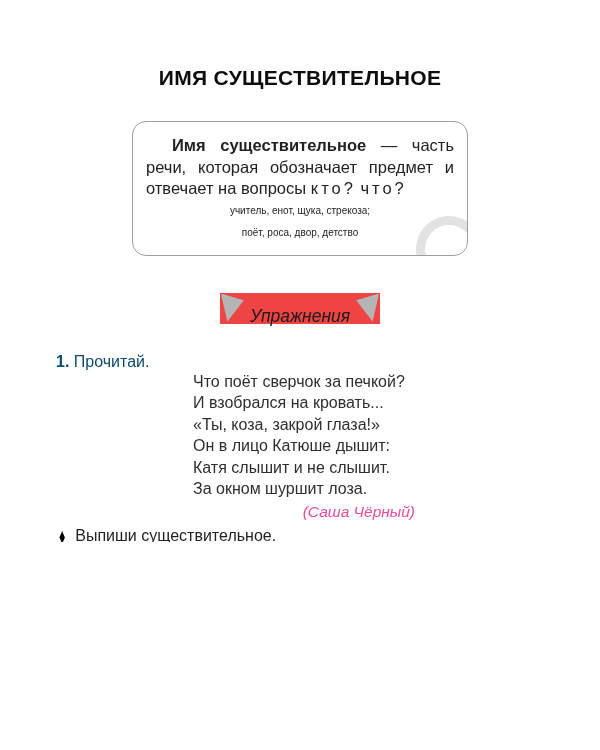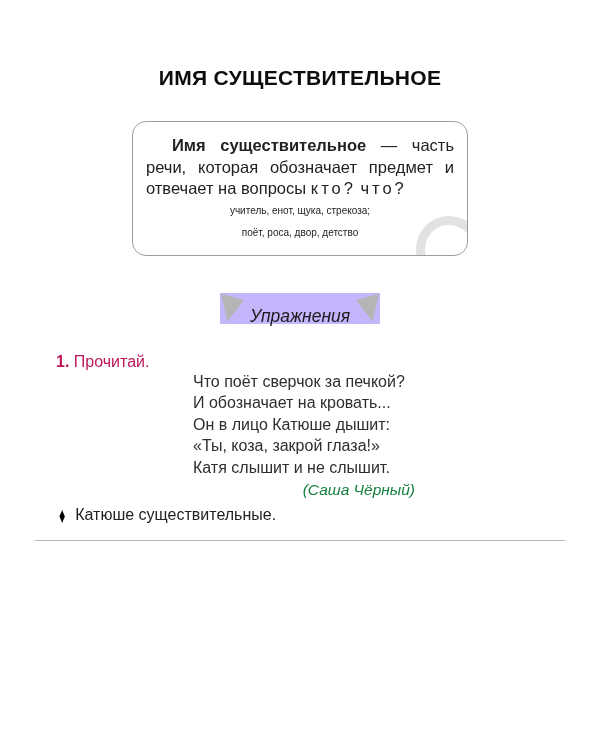--- a/index.html
+++ b/index.html
@@ -39,38 +39,38 @@
   .spaced-q { letter-spacing:3px;margin-top:34px; }
   .examples {
     position:relative;
     margin-top:0; text-align:center; 
     font-size:10px; line-height:22px; color:#222;
   }
 
   .ribbon-row { margin-top:37px; text-align:center; }
   .ribbon {
     position:relative; display:inline-block;
-    background:#c4b5fd; height:31px; line-height:30px; padding:8px 30px;
+    background:#ef4444; height:31px; line-height:30px; padding:8px 30px;
   }
   .ribbon-label {
     position:relative; z-index:1;
     font-style:italic; font-size:17.5px; color:#1b1b1b;
     font-family:"Liberation Sans","DejaVu Sans",sans-serif;
   }
   .tri { position:absolute; top:1px; width:23px; height:28px; background:#b5b5b5; }
   .tri-left  { left:1px;  clip-path:polygon(0 0, 100% 24%, 28% 100%); }
   .tri-right { right:1px; clip-path:polygon(100% 0, 0 24%, 72% 100%); }
 
-  .exercise-line { margin:27px 0 0 56px; font-size:16px; color:#be185d; }
+  .exercise-line { margin:27px 0 0 56px; font-size:16px; color:#0c4a6e; }
   .exercise-num { font-weight:bold; }
 
   .poem { margin:0 0 0 193px; width:228px; font-size:16px; line-height:21.5px; color:#2e2e2e; }
   .poem-author {
     margin-top:1px; padding-right:6px; text-align:right;
-    font-style:italic; font-size:15.5px; color:#15803d;
+    font-style:italic; font-size:15.5px; color:#ec4899;
   }
 
   .subtask { margin:4px 0 0 57px; font-size:16px; color:#222; display:flex; align-items:center; }
   .diamond-bullet {
     display:inline-block; color:#000; font-size:20px; line-height:1;
     transform:scaleX(0.62) scaleY(1.12); margin-right:8px;
   }
 
   .writing-lines { margin:15px 35px 0; }
   .writing-line { height:28px; border-top:1px solid #b3b3b3; }
@@ -98,30 +98,31 @@
       <span class="tri tri-left"></span>
       <span class="ribbon-label">Упражнения</span>
       <span class="tri tri-right"></span>
     </div>
   </div>
 
   <p class="exercise-line"><span class="exercise-num">1.</span> <span>Прочитай.</span></p>
 
   <div class="poem">
     <div class="poem-line">Что поёт сверчок за печкой?</div>
-    <div class="poem-line">И обозначает на кровать...</div>
+    <div class="poem-line">И взобрался на кровать...</div>
+    <div class="poem-line">«Ты, коза, закрой глаза!»</div>
     <div class="poem-line">Он в лицо Катюше дышит:</div>
-    <div class="poem-line">«Ты, коза, закрой глаза!»</div>
     <div class="poem-line">Катя слышит и не слышит.</div>
+    <div class="poem-line">За окном шуршит лоза.</div>
     <div class="poem-author">(Саша Чёрный)</div>
   </div>
 
   <p class="subtask">
     <span class="diamond-bullet">♦</span>
-    <span>Катюше существительные.</span>
+    <span>Выпиши существительное.</span>
   </p>
 
   <div class="writing-lines">
     <div class="writing-line"></div>
     <div class="writing-line"></div>
     <div class="writing-line"></div>
     <div class="writing-line"></div>
   </div>
 
   <div class="page-number">3</div>

